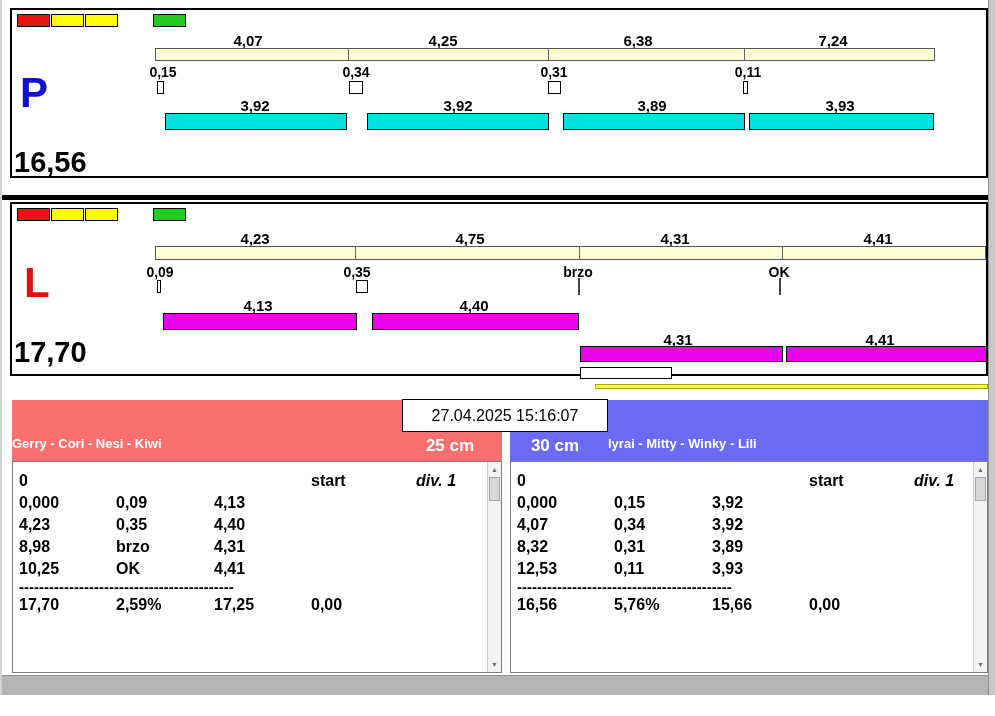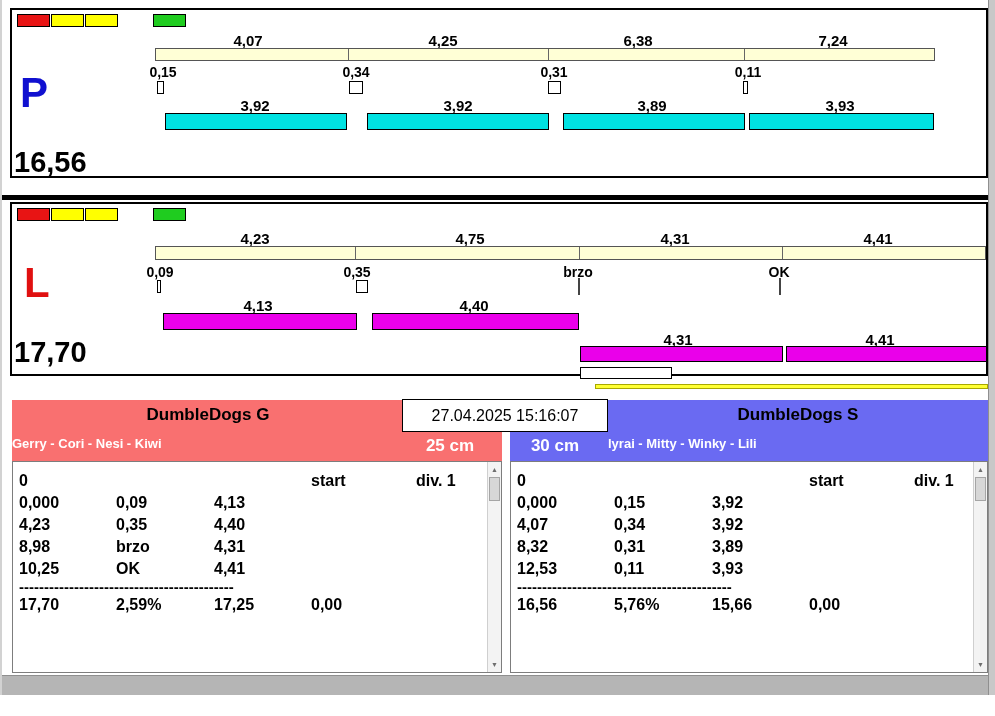--- a/index.html
+++ b/index.html
@@ -50,21 +50,21 @@
   .theight { position:absolute; top:36px; font-size:17px; font-weight:bold; color:#fff; text-align:center; }
 
   .timestamp-box { position:absolute; left:402px; top:399px; width:206px; height:33px; background:#fff; border:1px solid #000;
                    font-size:16px; color:#000; text-align:center; line-height:31px; z-index:6; }
 
   .ttable { position:absolute; top:461px; height:212px; background:#fff; border:1px solid #7d7d7d; font-weight:bold; font-size:16px; color:#000; }
   .ttable-left { left:12px; width:490px; }
   .ttable-right { left:510px; width:478px; }
   .trows { position:absolute; left:6px; top:8px; right:17px; }
   .trow { display:flex; height:22px; line-height:22px; }
-  .c1 { width:97px; } .c2 { width:98px; } .c3 { width:97px; } .c4 { width:105px; } .c5 { flex:1; }
+  .c1 { width:97px; } .c2 { width:98px; } .c3 { width:97px; } .c4 { width:105px; } .c5 { flex:1;font-style:italic; }
   .dashrow { height:14px; line-height:13px; font-size:15px; white-space:nowrap; overflow:hidden; }
 
   .vscroll { position:absolute; right:0; top:0; bottom:0; width:14px; background:#f3f3f3; border-left:1px solid #cfcfcf; }
   .sarrow { position:absolute; left:0; width:13px; height:13px; font-size:7px; color:#6e6e6e; text-align:center; line-height:13px; }
   .sarrow.up { top:1px; } .sarrow.down { bottom:1px; }
   .sthumb { position:absolute; left:1px; top:15px; width:11px; height:24px; background:#d7d7d7; border:1px solid #a5a5a5; }
 </style>
 </head>
 <body>
 
@@ -158,30 +158,28 @@
     <div class="bar magenta" style="left:774px;top:142px;width:202px;height:16px"></div>
 
     <div class="big-letter" style="left:12px;top:58px;color:#e01010">L</div>
     <div class="total-num" style="left:2px;top:134px">17,70</div>
   </div>
 
   <div class="mini-box"></div>
   <div class="yellow-line"></div>
 
   <div class="theader theader-left">
-    <div class="tname" style="left:0;width:392px">DumbleDogs G</div>
     <div class="tdogs" style="left:0;width:392px">Gerry - Cori - Nesi - Kiwi</div>
     <div class="theight" style="left:388px;width:100px">25 cm</div>
   </div>
 
   <div class="timestamp-box">27.04.2025 15:16:07</div>
 
   <div class="theader theader-right">
     <div class="theight" style="left:0;width:90px">30 cm</div>
-    <div class="tname" style="left:98px;width:380px">DumbleDogs S</div>
     <div class="tdogs" style="left:98px;width:380px">lyrai - Mitty - Winky - Lili</div>
   </div>
 
   <div class="ttable ttable-left">
     <div class="trows">
       <div class="trow">
         <span class="c1">0</span>
         <span class="c2"></span>
         <span class="c3"></span>
         <span class="c4">start</span>

